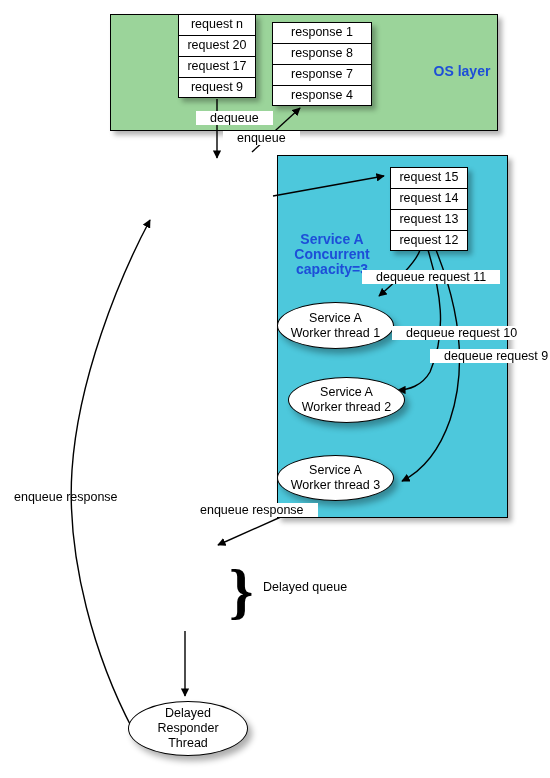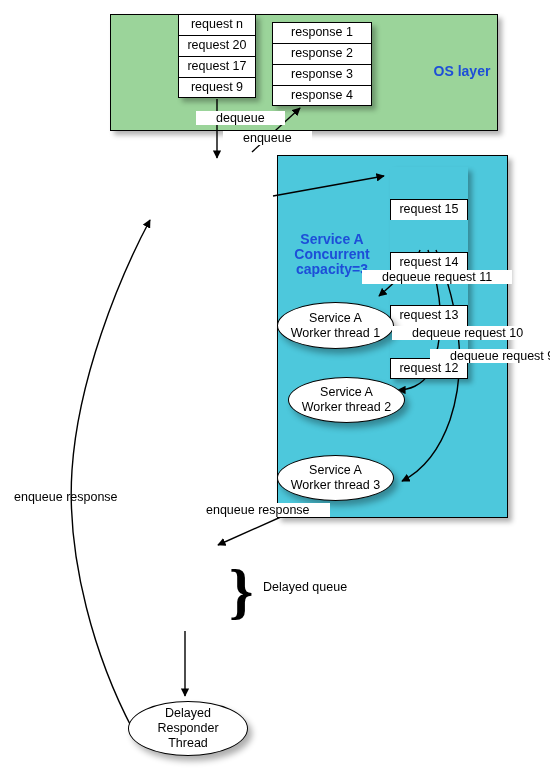--- a/index.html
+++ b/index.html
@@ -73,21 +73,21 @@
   }
   .stack .cell:last-child { border-bottom: 1px solid #000000; }
 
   #os-request-stack { left: 178px; top: 14px; width: 78px; }
   #os-request-stack .cell { height: 21px; line-height: 19px; }
 
   #os-response-stack { left: 272px; top: 22px; width: 100px; }
   #os-response-stack .cell { height: 21px; line-height: 19px; }
 
   #service-request-stack { left: 390px; top: 167px; width: 78px; }
-  #service-request-stack .cell { height: 21px; line-height: 19px; margin-top: 32px; }
+  #service-request-stack .cell { height: 21px; line-height: 19px; }
 
   #delayed-queue-stack { left: 148px; top: 549px; width: 78px; }
   #delayed-queue-stack .cell { height: 20.5px; line-height: 18px; }
 
   
   .ellipse {
     position: absolute;
     border: 1.5px solid #000000;
     border-radius: 50%;
     background: #ffffff;
@@ -109,21 +109,21 @@
   #delayed-responder-node { left: 128px; top: 701px; width: 120px; height: 55px; }
 
   
   .edge-label {
     position: absolute;
     background: #ffffff;
     font-size: 12.5px;
     line-height: 14px;
     color: #000;
     white-space: nowrap;
-    padding: 0 20px;
+    padding: 0 14px;
   }
   .plain-label {
     position: absolute;
     background: transparent;
     font-size: 12.5px;
     line-height: 14px;
     color: #000;
     white-space: nowrap;
   }
   #label-dequeue { left: 196px; top: 111px; }
@@ -186,22 +186,22 @@
 
   <div class="stack" id="os-request-stack">
     <div class="cell">request n</div>
     <div class="cell">request 20</div>
     <div class="cell">request 17</div>
     <div class="cell">request 9</div>
   </div>
 
   <div class="stack" id="os-response-stack">
     <div class="cell">response 1</div>
-    <div class="cell">response 2</div>
-    <div class="cell">response 3</div>
+    <div class="cell">response 8</div>
+    <div class="cell">response 7</div>
     <div class="cell">response 4</div>
   </div>
 
   <div class="panel-title" id="service-a-title" style="white-space: pre-line;">Service A
 Concurrent capacity=3</div>
 
   <div class="stack" id="service-request-stack">
     <div class="cell">request 15</div>
     <div class="cell">request 14</div>
     <div class="cell">request 13</div>

